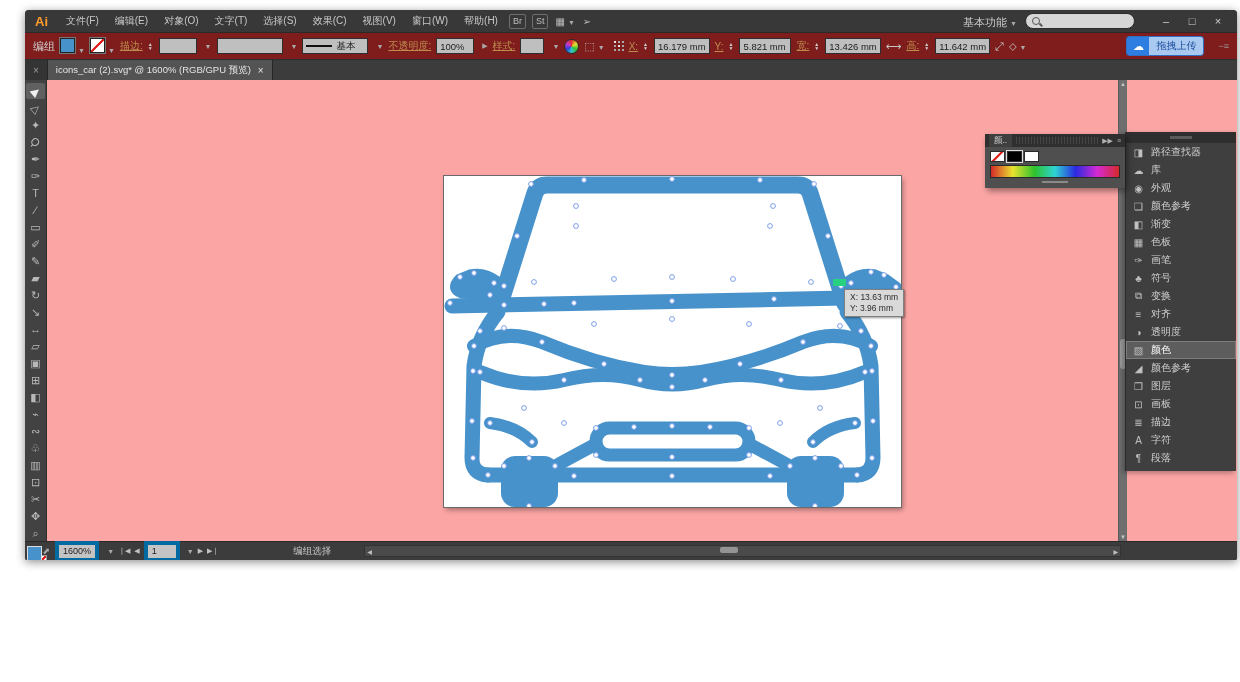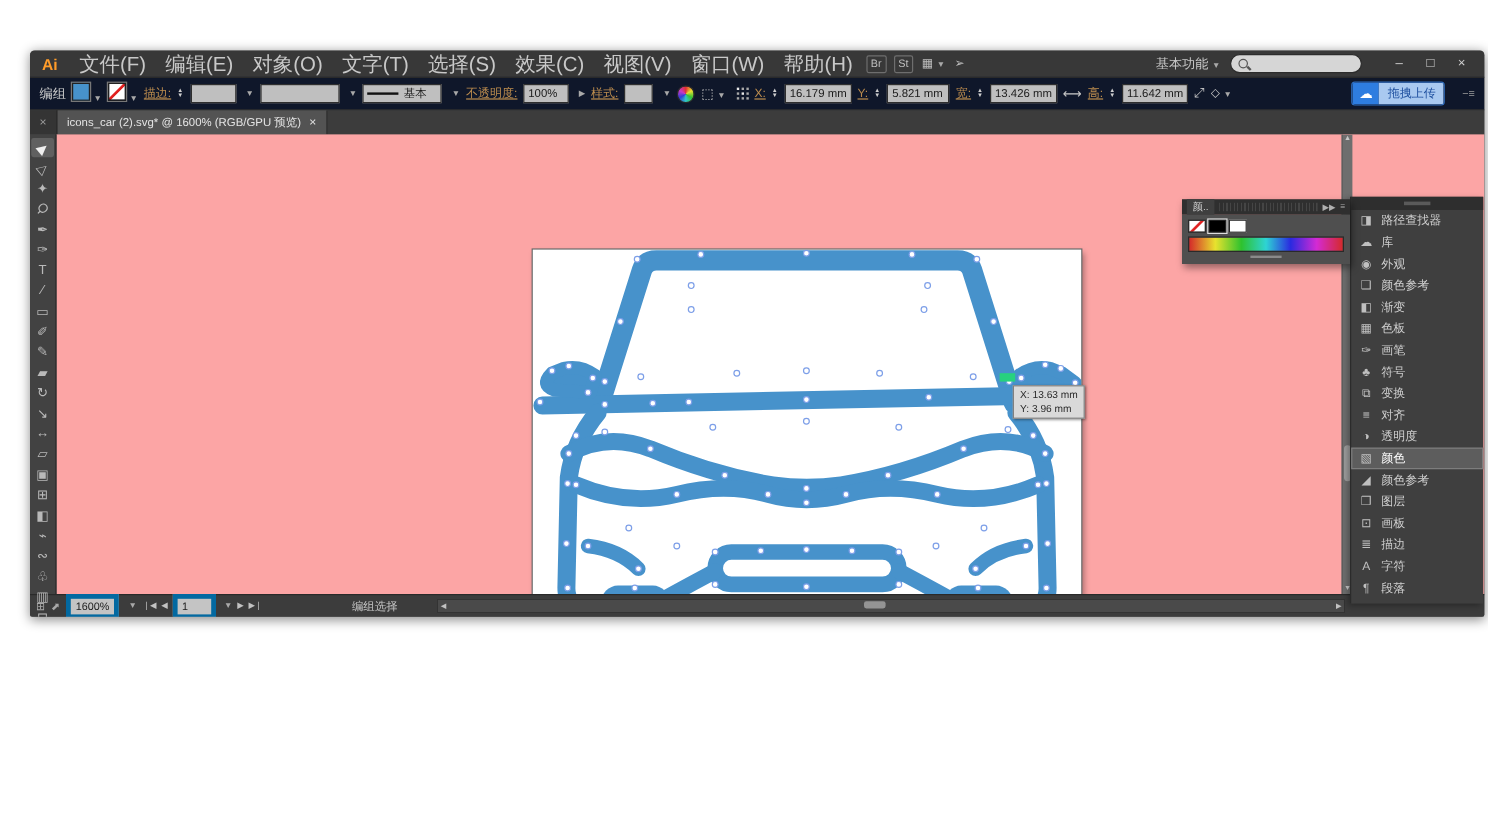--- a/index.html
+++ b/index.html
@@ -1,37 +1,37 @@
 <!DOCTYPE html>
 <html><head>
 <meta charset="utf-8">
 <style>
   html,body{margin:0;padding:0;}
   body{width:1240px;height:682px;background:#fff;font-family:"Liberation Sans",sans-serif;position:relative;overflow:hidden;}
-  .window{position:absolute;left:25px;top:10px;width:1212px;height:472px;background:#4d4d4d;
-          box-shadow:0 2px 10px rgba(0,0,0,.45);border-radius:4px 4px 2px 2px;display:flex;flex-direction:column;overflow:hidden;margin-top:32px;}
+  .window{position:absolute;left:25px;top:10px;width:1212px;height:550px;background:#4d4d4d;
+          box-shadow:0 2px 10px rgba(0,0,0,.45);border-radius:4px 4px 2px 2px;display:flex;flex-direction:column;overflow:hidden;}
 
   
   .menubar{height:22px;background:#383838;display:flex;align-items:center;padding:0 6px;flex:0 0 auto;}
   .logo{color:#ff9c2a;font-weight:bold;font-size:13px;margin:0 10px 0 4px;}
-  .menu-item{color:#c8c8c8;font-size:17px;padding:0 8px;white-space:nowrap;cursor:default;}
+  .menu-item{color:#c8c8c8;font-size:10px;padding:0 8px;white-space:nowrap;cursor:default;}
   .mb-btn{border:1px solid #6e6e6e;border-radius:2px;color:#bfbfbf;font-size:9px;padding:0 3px;margin:0 3px;line-height:13px;}
   .mb-ico{color:#bdbdbd;font-size:10px;margin:0 4px;}
   .mb-right{margin-left:auto;display:flex;align-items:center;gap:8px;}
   .workspace{color:#c8c8c8;font-size:11px;}
   .dd{color:#a9a9a9;font-size:7px;margin-left:3px;}
   .searchbox{width:96px;height:14px;background:#d6d6d6;border-radius:8px;display:flex;align-items:center;padding:0 6px;gap:4px;border:1px solid #2c2c2c;}
   .searchbox input{border:none;background:transparent;outline:none;width:70px;font-size:10px;color:#333;}
   .mag{width:6px;height:6px;border:1.5px solid #555;border-radius:50%;position:relative;flex:0 0 auto;}
   .mag::after{content:"";position:absolute;width:4px;height:1.5px;background:#555;transform:rotate(45deg);right:-3.5px;bottom:-1.5px;}
   .winctl{display:flex;align-items:center;margin-left:10px;}
   .winctl span{color:#d2d2d2;font-size:11px;width:26px;text-align:center;line-height:20px;}
 
   
-  .controlbar{height:26px;background:#0f172a;border-top:1px solid #2a2a2a;border-bottom:1px solid #2e2e2e;
+  .controlbar{height:26px;background:#7f1d1d;border-top:1px solid #2a2a2a;border-bottom:1px solid #2e2e2e;
               display:flex;align-items:center;padding:0 8px;gap:5px;font-size:11px;color:#d0d0d0;flex:0 0 auto;white-space:nowrap;justify-content:space-between;}
   .cb-label{color:#d0d0d0;}
   .cb-link{color:#bd8d4e;text-decoration:underline;font-size:10px;}
   .swatch{width:13px;height:13px;border:1px solid #222;box-shadow:0 0 0 1px #777;display:inline-block;}
   .sw-fill{background:#4792cb;}
   .sw-none{background:linear-gradient(135deg,#fff 42%,#e02020 46%,#e02020 54%,#fff 58%);}
   .stepper{display:inline-flex;flex-direction:column;font-size:5px;color:#cfcfcf;line-height:4px;margin-right:1px;}
   .field{background:#bfbfbf;color:#1c1c1c;height:14px;min-width:44px;padding:0 3px;font-size:9.5px;display:inline-flex;align-items:center;border:1px solid #2e2e2e;font-family:"Liberation Sans",sans-serif;}
   .field.small{min-width:30px;}
   .field.wide{min-width:58px;}

